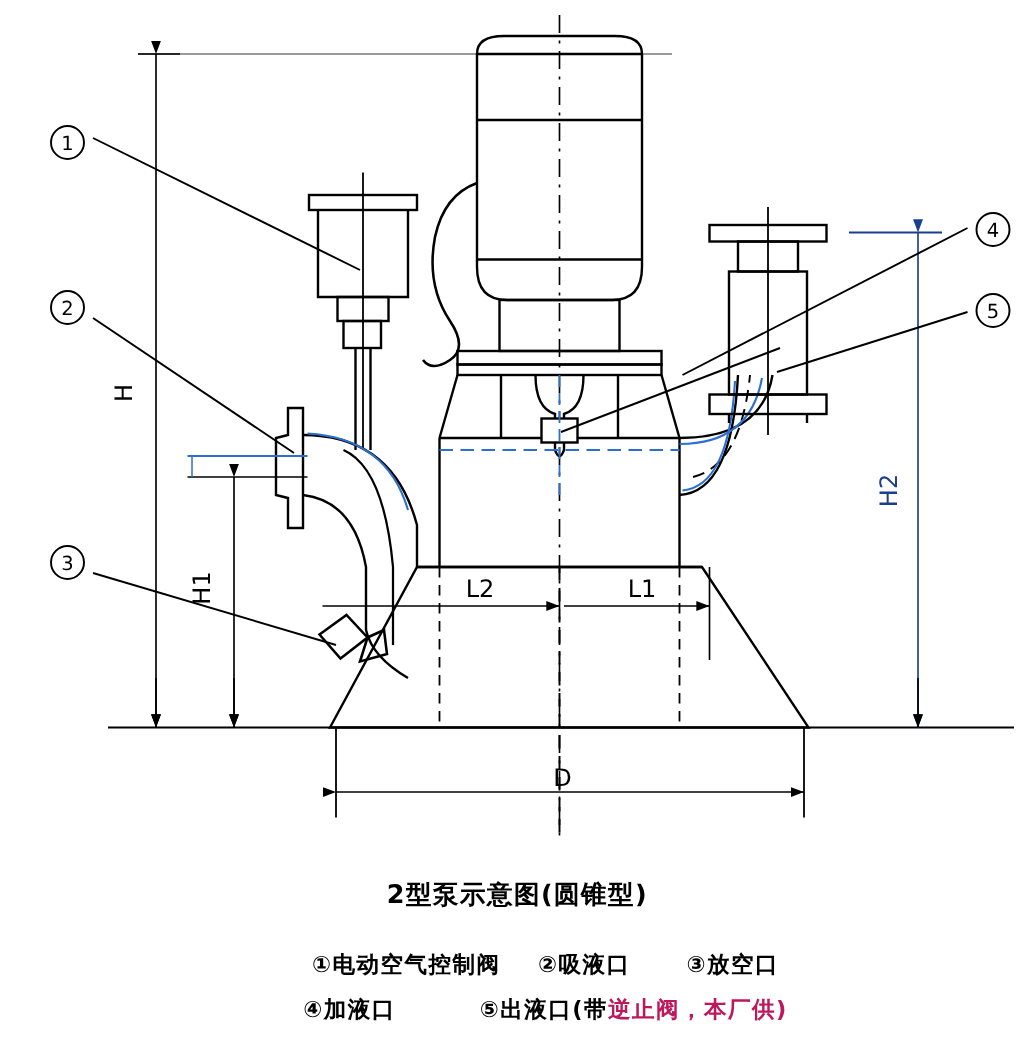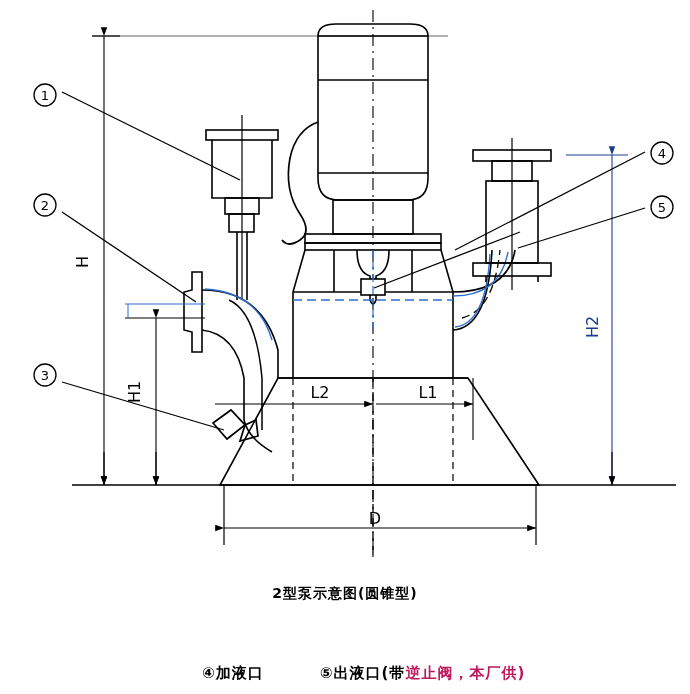--- a/index.html
+++ b/index.html
@@ -2,21 +2,21 @@
 <html><head>
 <meta charset="utf-8">
 <style>
   html,body{margin:0;padding:0;background:#ffffff;}
   body{width:690px;height:694px;overflow:hidden;
        font-family:"DejaVu Sans","Liberation Sans",sans-serif;}
   #stage{position:relative;width:690px;height:694px;background:#fff;}
   svg#dwg{position:absolute;left:0;top:0;width:690px;height:694px;}
   .caption{position:absolute;left:0;width:690px;text-align:center;
            color:#000;font-weight:bold;letter-spacing:1px;}
-  #title-line{top:585px;font-size:14px;}
+  #title-line{top:585px;font-size:17px;}
   #legend-line1{top:616px;font-size:15px;}
   #legend-line2{top:646px;font-size:15px;}
   .legend-row{display:inline-block;white-space:pre;}
   .blue-txt{color:#be185d;}
   .seg{display:inline-block;}
 </style>
 </head>
 <body>
 
 <div id="stage">
@@ -212,20 +212,25 @@
     <text x="88" y="262" font-size="16" fill="#000" font-family="DejaVu Sans, sans-serif" text-anchor="middle" transform="rotate(-90 88 262)">H</text>
     <text x="140" y="392" font-size="16" fill="#000" font-family="DejaVu Sans, sans-serif" text-anchor="middle" transform="rotate(-90 140 392)">H1</text>
     <text x="598" y="327" font-size="16" fill="#1b3f8f" font-family="DejaVu Sans, sans-serif" text-anchor="middle" transform="rotate(-90 598 327)">H2</text>
     <text x="320" y="398" font-size="16" fill="#000" font-family="DejaVu Sans, sans-serif" text-anchor="middle">L2</text>
     <text x="428" y="398" font-size="16" fill="#000" font-family="DejaVu Sans, sans-serif" text-anchor="middle">L1</text>
     <text x="375" y="524" font-size="16" fill="#000" font-family="DejaVu Sans, sans-serif" text-anchor="middle">D</text>
   </svg>
 
   <div class="caption" id="title-line">2型泵示意图(圆锥型)</div>
 
+  <div class="caption" id="legend-line1">
+    <span class="legend-row">
+      <span class="seg">①</span><span class="seg">电动空气控制阀</span><span class="seg">&nbsp;&nbsp;&nbsp;&nbsp;</span><span class="seg">②</span><span class="seg">吸液口</span><span class="seg">&nbsp;&nbsp;&nbsp;&nbsp;&nbsp;&nbsp;</span><span class="seg">③</span><span class="seg">放空口</span>
+    </span>
+  </div>
 
   <div class="caption" id="legend-line2">
     <span class="legend-row">
       <span class="seg">④</span><span class="seg">加液口</span><span class="seg">&nbsp;&nbsp;&nbsp;&nbsp;&nbsp;&nbsp;&nbsp;&nbsp;&nbsp;</span><span class="seg">⑤</span><span class="seg">出液口(带</span><span class="seg blue-txt">逆止阀，本厂供)</span>
     </span>
   </div>
 
 </div>
 
 </body></html>

